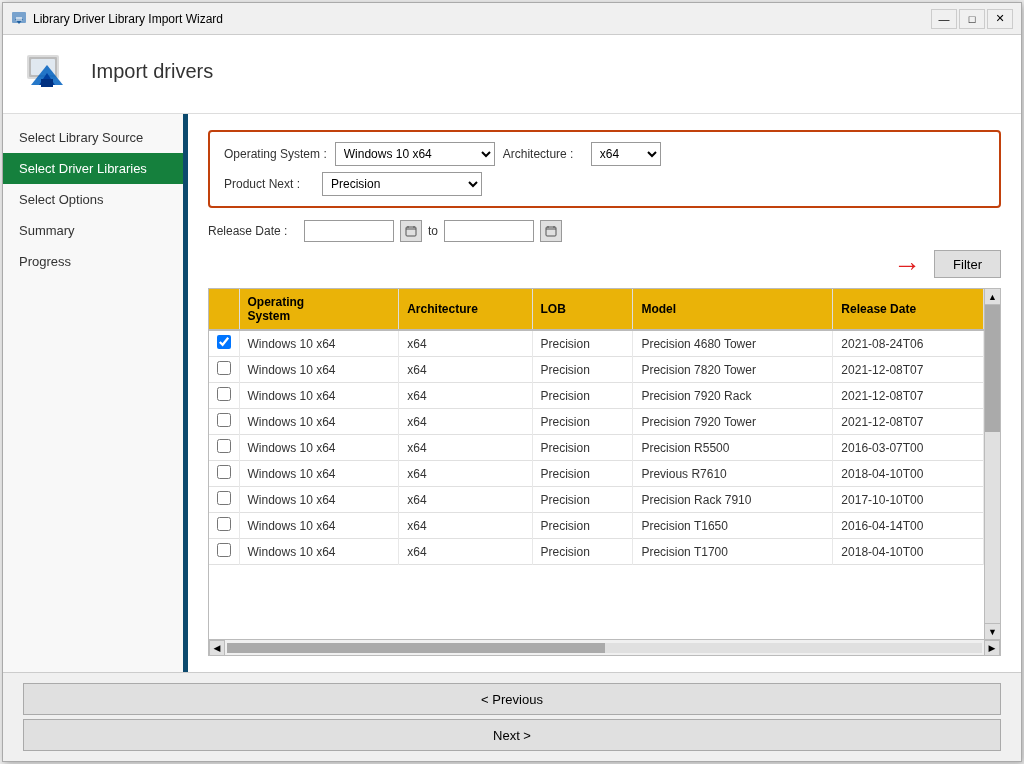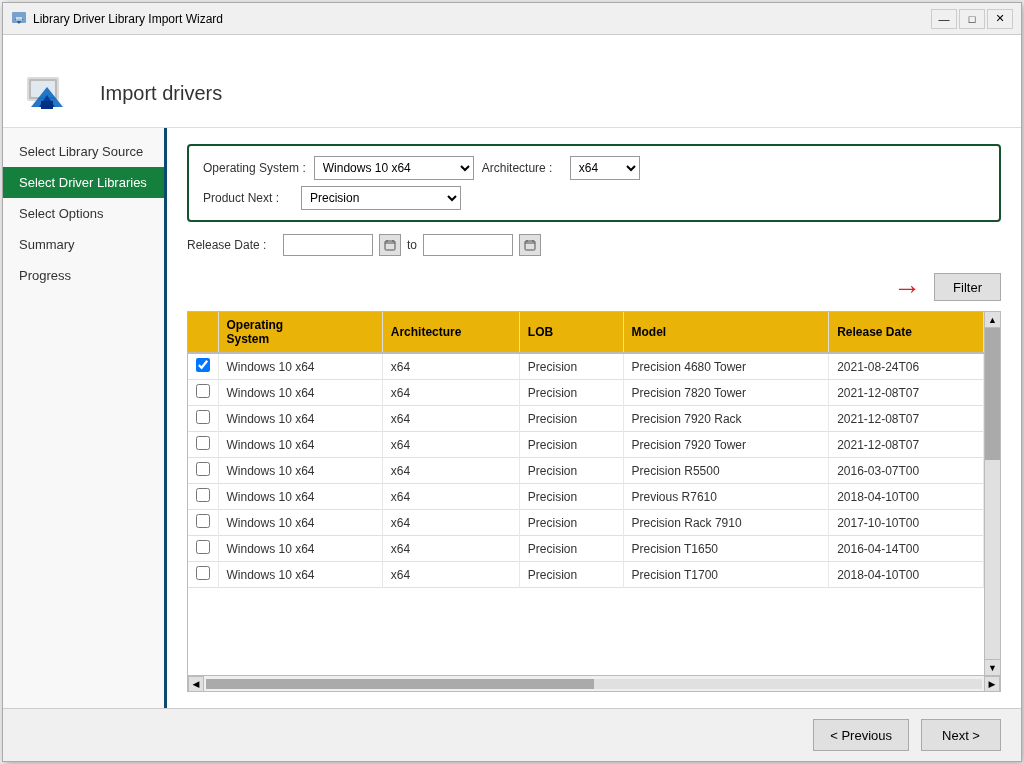--- a/index.html
+++ b/index.html
@@ -56,47 +56,46 @@
       border: 1px solid #ccc;
       background: #f0f0f0;
       display: flex;
       align-items: center;
       justify-content: center;
       font-size: 11px;
       cursor: pointer;
     }
     .header-area {
       background: #fff;
-      padding: 12px 20px 10px 20px;
+      padding: 12px 20px 18px 20px;
       border-bottom: 1px solid #ddd;
       display: flex;
       align-items: center;
-      gap: 29px;
-      flex-shrink: 0;
-      margin-top: 22px;
+      gap: 20px;
+      flex-shrink: 0;
     }
     .header-icon {
       width: 48px;
       height: 48px;
       flex-shrink: 0;
     }
     .header-title {
       font-size: 20px;
       font-weight: 300;
       color: #333;
     }
     .content-area {
       display: flex;
       flex: 1;
       overflow: hidden;
     }
     .sidebar {
-      width: 164px;
+      width: 185px;
       background: #f8f8f8;
-      border-right: 3px solid #0c4a6e;
+      border-right: 5px solid #0c4a6e;
       padding-top: 8px;
       flex-shrink: 0;
     }
     .sidebar-item {
       padding: 8px 16px;
       font-size: 13px;
       color: #333;
       cursor: pointer;
     }
     .sidebar-item.active {
@@ -104,21 +103,21 @@
       color: #fff;
     }
     .main-content {
       flex: 1;
       padding: 16px 20px;
       display: flex;
       flex-direction: column;
       overflow: hidden;
     }
     .filter-box {
-      border: 2px solid #14532d;
+      border: 2px solid #c2410c;
       border-radius: 4px;
       padding: 10px 14px;
       margin-bottom: 12px;
       flex-shrink: 0;
     }
     .filter-row {
       display: flex;
       align-items: center;
       gap: 8px;
       margin-bottom: 6px;
@@ -137,21 +136,21 @@
       padding: 0 4px;
       cursor: pointer;
     }
     .filter-select.os { width: 160px; }
     .filter-select.arch { width: 70px; }
     .filter-select.product { width: 160px; }
     .release-date-row {
       display: flex;
       align-items: center;
       gap: 6px;
-      margin-bottom: 17px;
+      margin-bottom: 8px;
       flex-shrink: 0;
     }
     .release-label {
       font-size: 12px;
       color: #333;
       min-width: 90px;
     }
     .date-input {
       width: 90px;
       height: 22px;
@@ -283,22 +282,23 @@
       justify-content: center;
       font-size: 9px;
       cursor: pointer;
     }
     .footer {
       padding: 10px 20px;
       background: #f0f0f0;
       border-top: 1px solid #ccc;
       display: flex;
       justify-content: flex-end;
-      gap: 12px;
-      flex-shrink: 0;
+      gap: 4px;
+      flex-shrink: 0;
+      flex-direction: column;
     }
     .nav-button {
       height: 32px;
       min-width: 80px;
       padding: 0 16px;
       background: #e0e0e0;
       border: 1px solid #aaa;
       font-size: 13px;
       cursor: pointer;
     }

